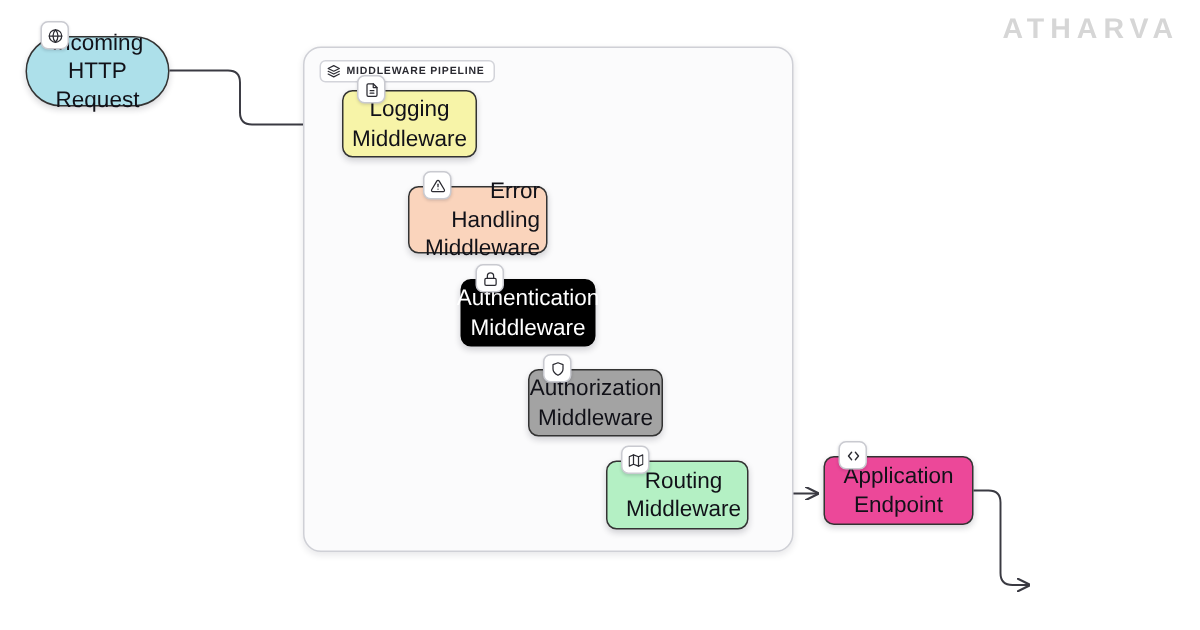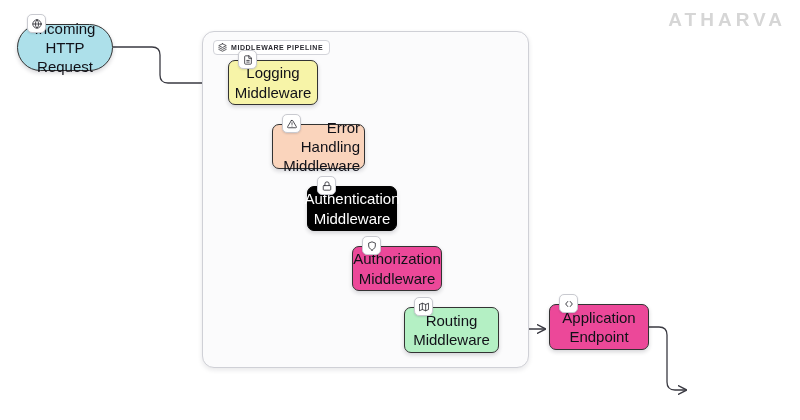--- a/index.html
+++ b/index.html
@@ -216,31 +216,31 @@
     <div class="badge">
       <svg width="10" height="10" viewBox="0 0 24 24" fill="none" stroke="#2b2b32" stroke-width="2" stroke-linecap="round" stroke-linejoin="round">
         <rect x="3" y="11" width="18" height="11" rx="2" ry="2"></rect>
         <path d="M7 11V7a5 5 0 0 1 10 0v4"></path>
       </svg>
     </div>
     <span class="label">Authentication
 Middleware</span>
   </div>
 
-  <div class="node" id="node-authz" style="background:#ec4899;text-align:center;">
+  <div class="node" id="node-authz" style="background:#a3a3a3;text-align:center;">
     <div class="badge">
       <svg width="10" height="10" viewBox="0 0 24 24" fill="none" stroke="#2b2b32" stroke-width="2" stroke-linecap="round" stroke-linejoin="round">
         <path d="M12 22s8-4 8-10V5l-8-3-8 3v7c0 6 8 10 8 10z"></path>
       </svg>
     </div>
     <span class="label">Authorization
 Middleware</span>
   </div>
 
-  <div class="node" id="node-routing" style="background:#b4f0c4;">
+  <div class="node" id="node-routing" style="background:#b4f0c4;justify-content:flex-end;">
     <div class="badge">
       <svg width="10" height="10" viewBox="0 0 24 24" fill="none" stroke="#2b2b32" stroke-width="2" stroke-linecap="round" stroke-linejoin="round">
         <polygon points="1 6 8 3 16 6 23 3 23 18 16 21 8 18 1 21 1 6"></polygon>
         <line x1="8" y1="3" x2="8" y2="18"></line>
         <line x1="16" y1="6" x2="16" y2="21"></line>
       </svg>
     </div>
     <span class="label">Routing
 Middleware</span>
   </div>

